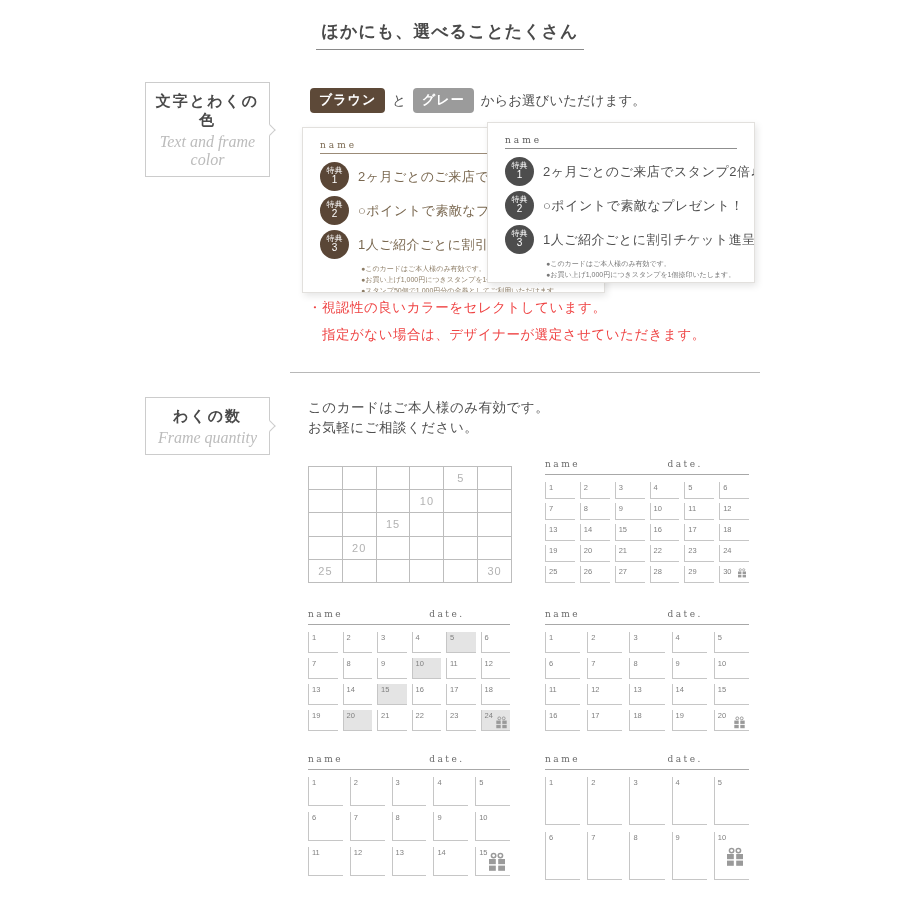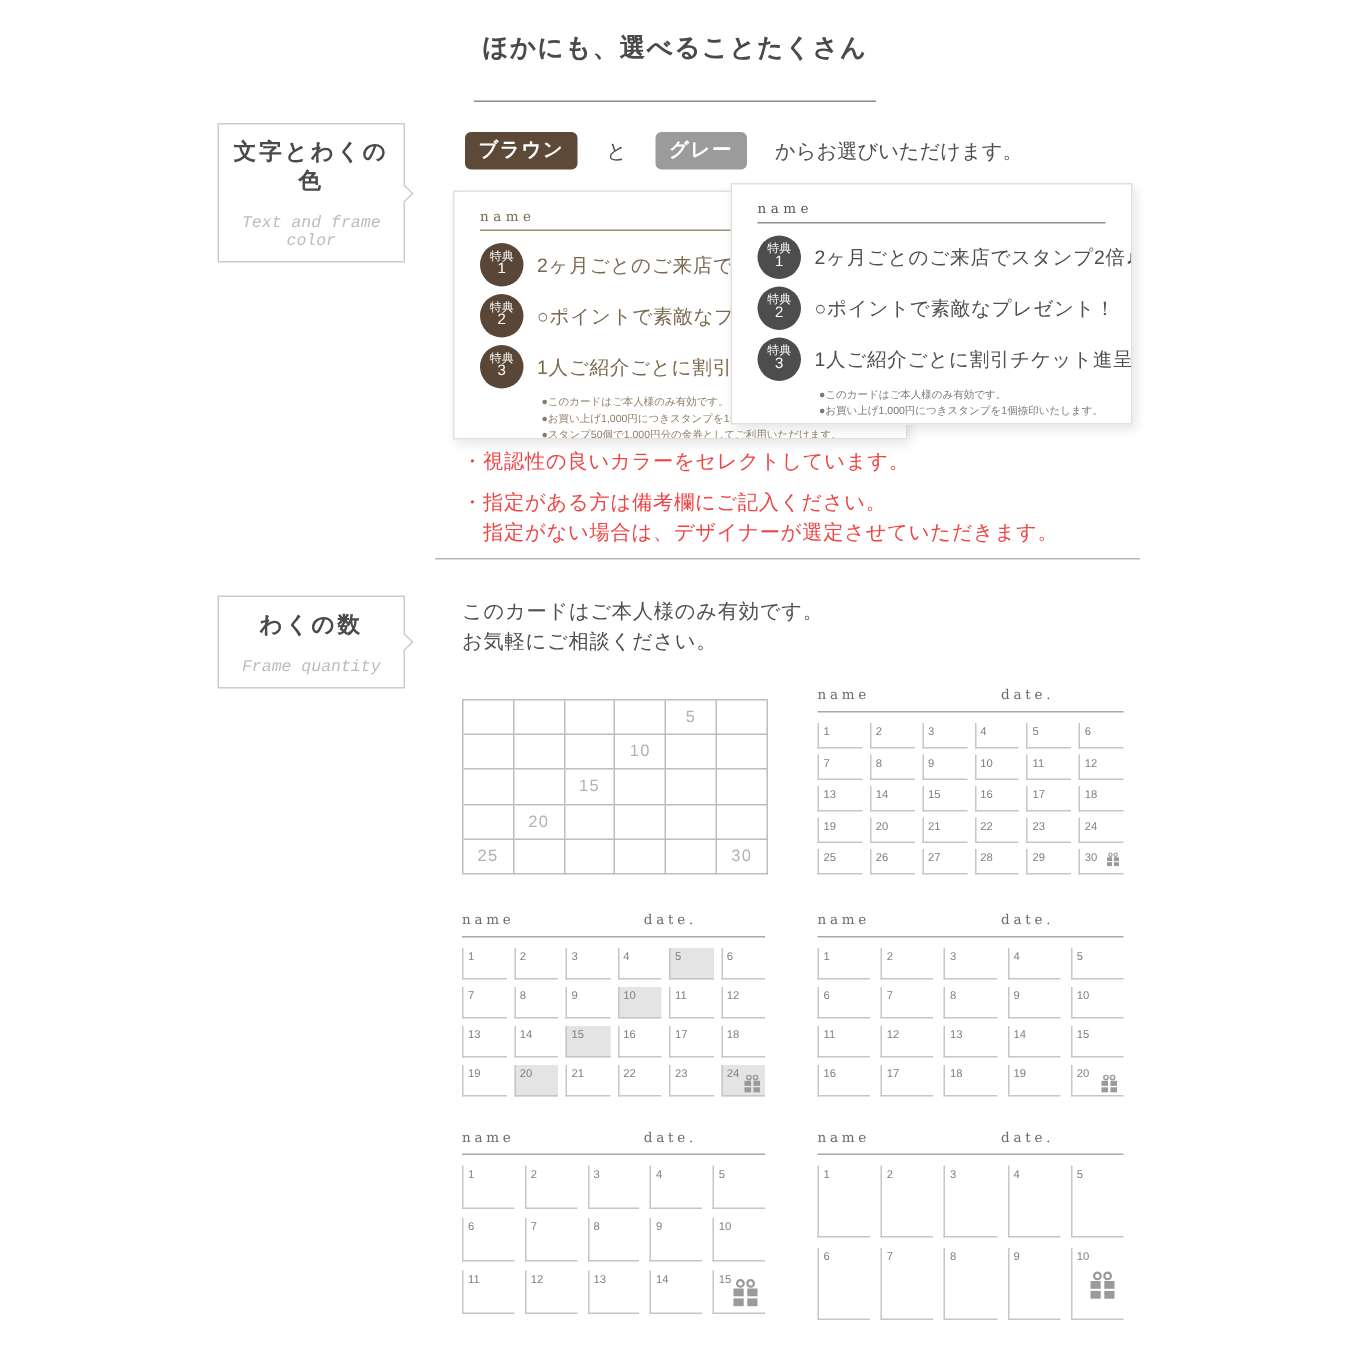--- a/index.html
+++ b/index.html
@@ -2,37 +2,37 @@
 <html><head>
 <meta charset="utf-8">
 <style>
   * { margin:0; padding:0; box-sizing:border-box; }
   html,body { width:900px; height:900px; background:#fff;
     font-family:"Liberation Sans", sans-serif; color:#4f4f4f; overflow:hidden; }
 
   
   .page-title-wrap { position:absolute; top:20px; left:0; width:900px; text-align:center; }
   .page-title { display:inline-block; font-size:17px; font-weight:bold; color:#4a4a4a;
-    letter-spacing:1px; padding:0 6px 24px; border-bottom:1px solid #8a8a8a; }
+    letter-spacing:1px; padding:0 6px 6px; border-bottom:1px solid #8a8a8a; }
 
   
   .label-box { position:absolute; left:145px; width:125px; background:#fff;
     border:1px solid #ccc; text-align:center; padding:9px 4px 7px; }
   .label-box .jp { font-size:15px; font-weight:bold; color:#4a4a4a; letter-spacing:2px; }
-  .label-box .en { font-family:Liberation Mono, monospace; font-style:italic;
-    font-size:11px; color:#bcbcbc; margin-top:13px; }
+  .label-box .en { font-family:Liberation Serif, serif; font-style:italic;
+    font-size:16px; color:#bcbcbc; margin-top:3px; }
   .label-box .arrow { position:absolute; right:-5px; top:50%; width:8px; height:8px;
     background:#fff; border-top:1px solid #ccc; border-right:1px solid #ccc;
     transform:translateY(-50%) rotate(45deg); }
   #label-color { top:82px; }
   #label-qty   { top:397px; }
 
   
   .choose-line { position:absolute; left:310px; top:88px; display:flex;
-    align-items:center; gap:19px; font-size:13.5px; color:#4f4f4f; }
+    align-items:center; gap:7px; font-size:13.5px; color:#4f4f4f; }
   .badge { color:#fff; font-size:13px; font-weight:bold; letter-spacing:1px;
     padding:3px 9px 4px; border-radius:4px; }
 
   
   .card { position:absolute; background:#fff; border:1px solid #e2e0dd;
     box-shadow:2px 3px 7px rgba(0,0,0,.10); overflow:hidden; padding:12px 17px 0; }
   #card-brown { left:302px; top:127px; width:303px; height:166px; z-index:1; }
   #card-gray  { left:487px; top:122px; width:268px; height:161px; z-index:2; }
   .card .name-row { font-family:"DejaVu Serif", serif; font-size:9px;
     letter-spacing:3px; padding-bottom:3px; border-bottom:1px solid; }
@@ -188,21 +188,20 @@
       </div>
     </div>
     <div class="fine">
       <div>●このカードはご本人様のみ有効です。</div>
       <div>●お買い上げ1,000円につきスタンプを1個捺印いたします。</div>
     </div>
   </div>
 
 <div class="notes">
   <p>・視認性の良いカラーをセレクトしています。</p>
-  <p>・指定がある方は備考欄にご記入ください。</p>
   <p>　指定がない場合は、デザイナーが選定させていただきます。</p>
 </div>
 
 <div class="divider"></div>
 
 <div class="label-box" id="label-qty">
   <div class="jp">わくの数</div>
   <div class="en">Frame quantity</div>
   <div class="arrow"></div>
 </div>

